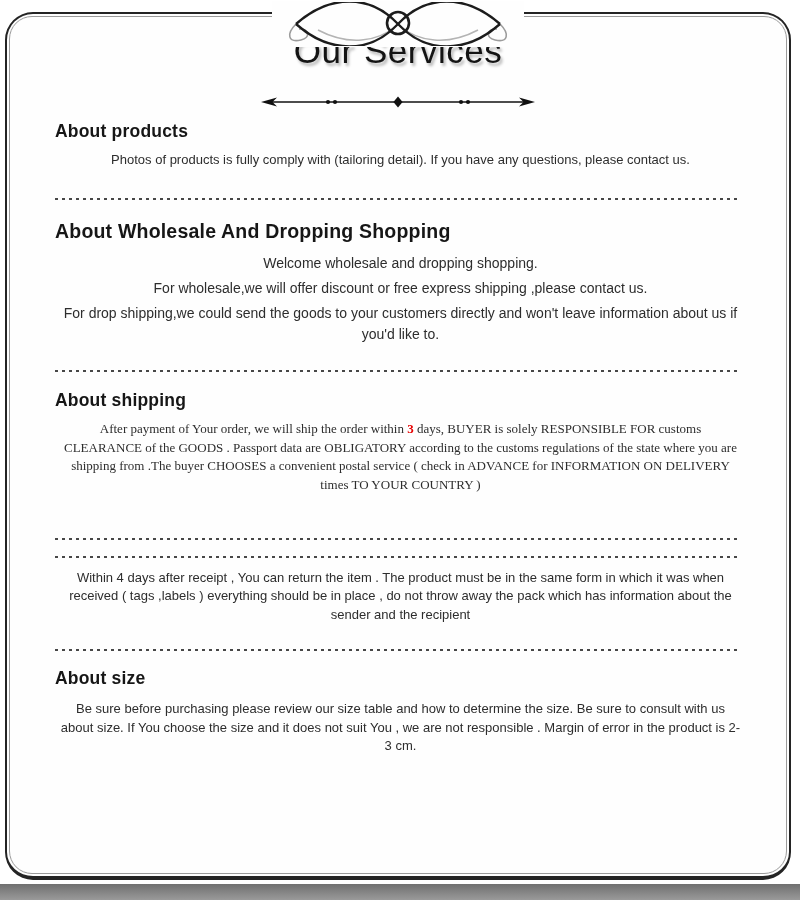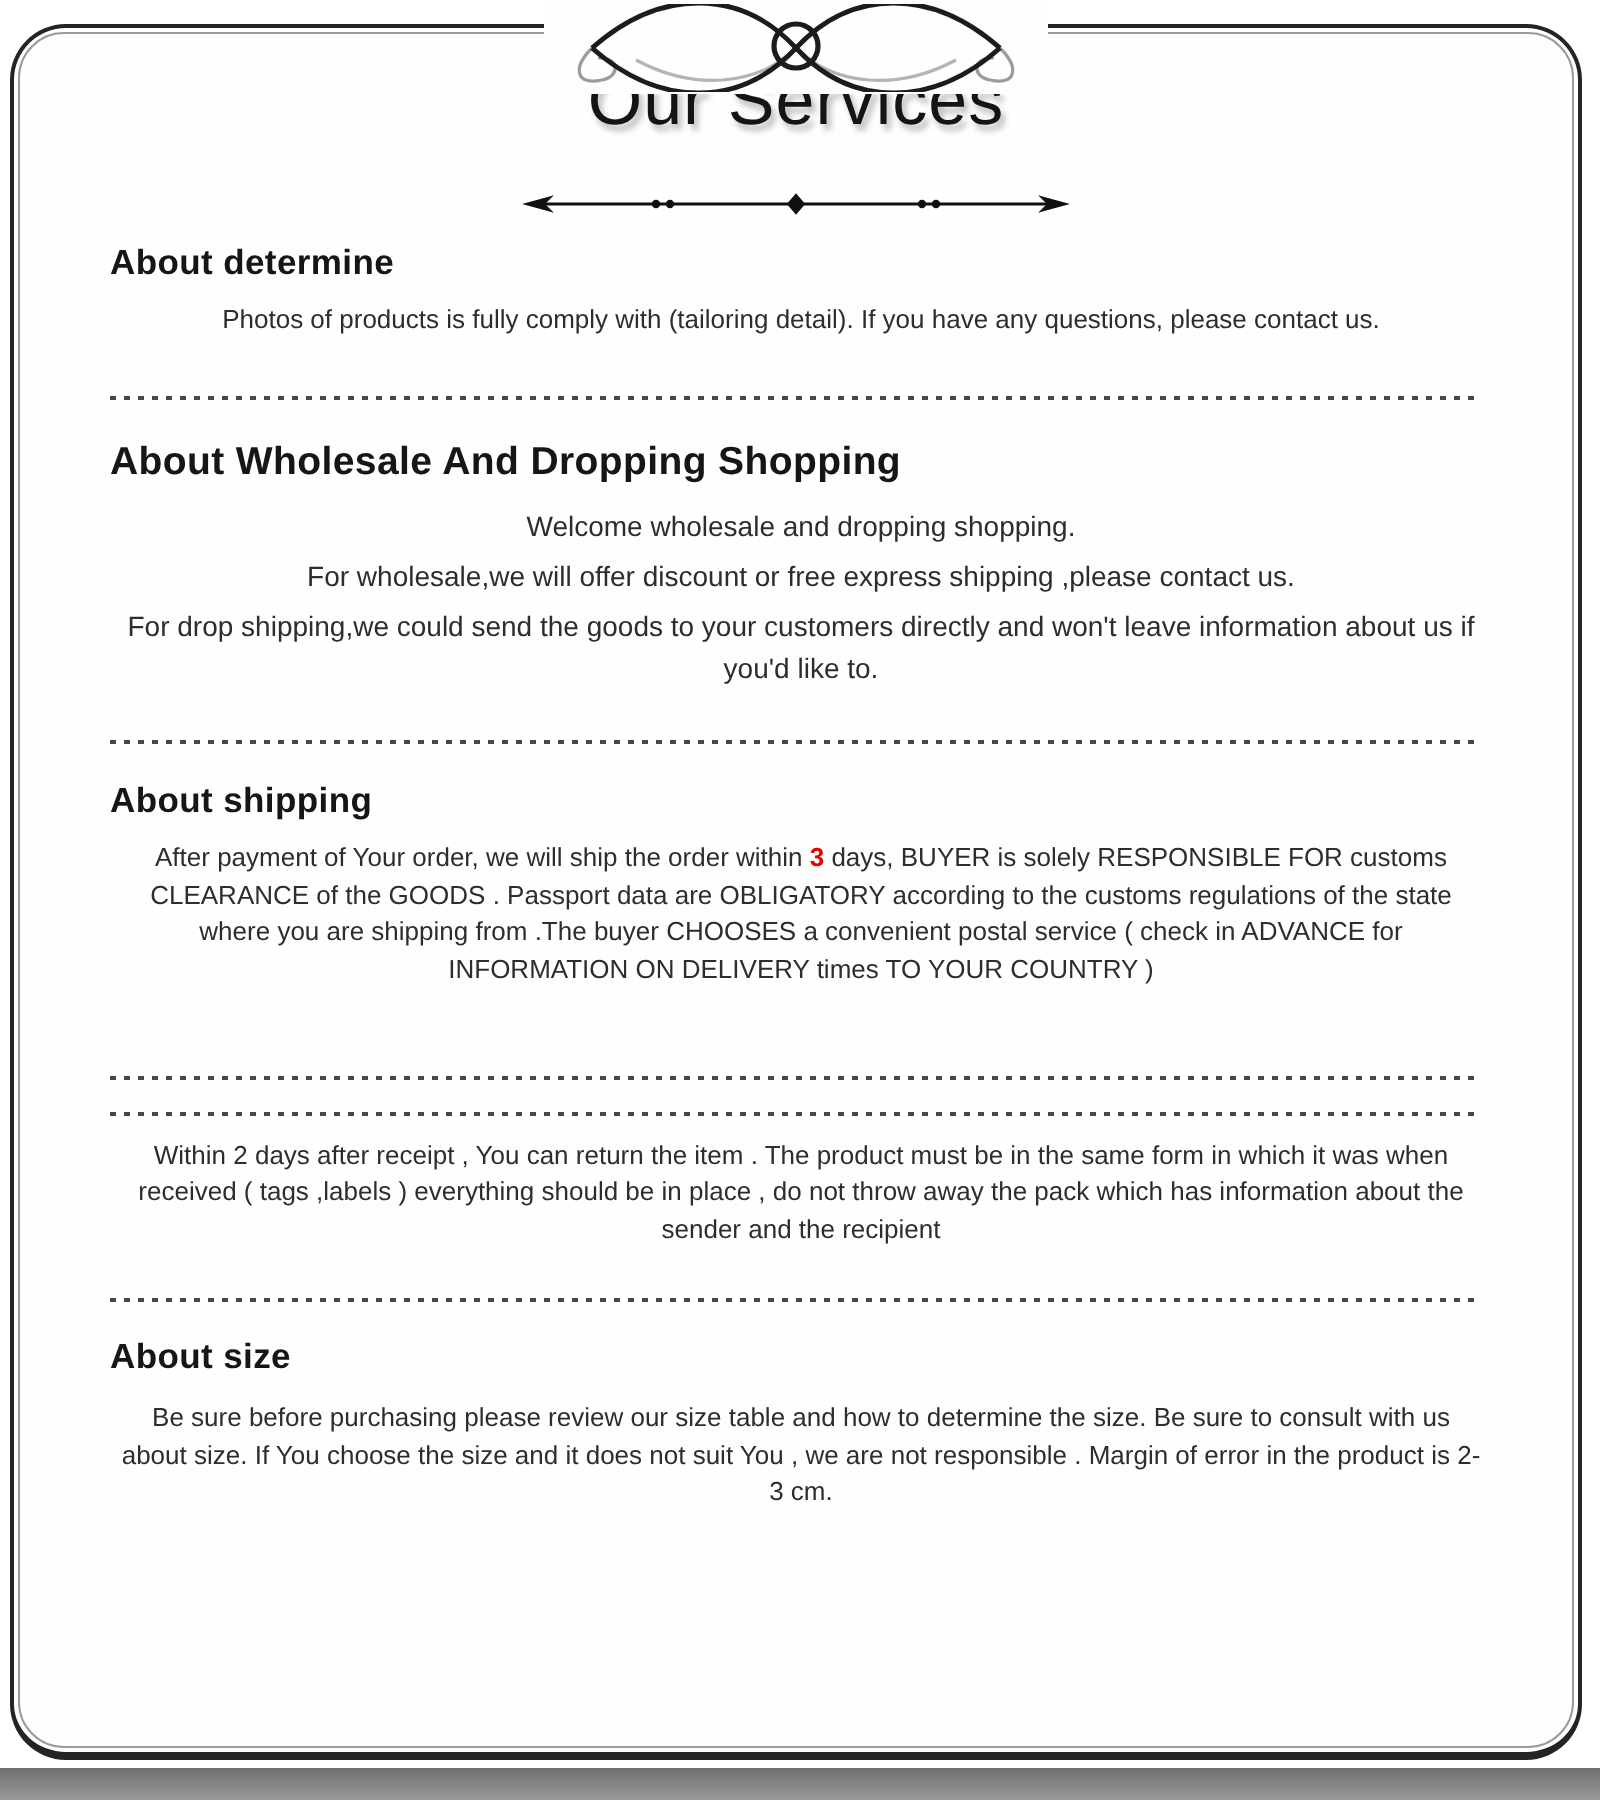--- a/index.html
+++ b/index.html
@@ -90,21 +90,21 @@
     background-image: repeating-linear-gradient(to right,
       #474747 0, #474747 3px, transparent 3px, transparent 7px);
   }
   
   .s-products   h2 { margin-top: 11px; }
   .sep-1 { margin-top: 28px; }
   .s-wholesale  h2 { margin-top: 20px; font-size: 19.5px; font-weight: 700; }
   .s-wholesale .body { font-size: 14px; line-height: 1.5; margin-top: 10px; }
   .sep-2 { margin-top: 25px; }
   .s-shipping   h2 { margin-top: 18px; }
-  .s-shipping .body { line-height: 1.42; }
+  .s-shipping .body { line-height: 1.42; font-family: Liberation Serif, serif; }
   .sep-3 { margin-top: 44px; }
   .s-color      h2 { margin-top: 16px; }
   .s-color .body { margin-top: 11px; line-height: 1.42; }
   .sep-4 { margin-top: 16px; }
   .s-return     h2 { margin-top: 20px; }
   .s-return .body { margin-top: 11px; line-height: 1.42; }
   .sep-5 { margin-top: 25px; }
   .s-size       h2 { margin-top: 17px; }
   .s-size .body { margin-top: 11px; line-height: 1.42; }
   .hl-red { font-weight: 700; }
@@ -137,21 +137,21 @@
       <polygon points="138,2.6 142.6,8 138,13.4 133.4,8" fill="#101010"></polygon>
       <circle cx="68" cy="8" r="2.1" fill="#101010"></circle>
       <circle cx="75" cy="8" r="2.1" fill="#101010"></circle>
       <circle cx="201" cy="8" r="2.1" fill="#101010"></circle>
       <circle cx="208" cy="8" r="2.1" fill="#101010"></circle>
     </svg>
 
     <div class="content">
 
       <div class="section s-products">
-        <h2>About determine</h2>
+        <h2>About products</h2>
         <div class="body">
           <p>Photos of products is fully comply with (tailoring detail). If you have any questions, please contact us.</p>
         </div>
       </div>
       <div class="sep sep-1"></div>
 
       <div class="section s-wholesale">
         <h2>About Wholesale And Dropping Shopping</h2>
         <div class="body">
           <p>Welcome wholesale and dropping shopping.</p>
@@ -168,21 +168,21 @@
         </div>
       </div>
       <div class="sep sep-3"></div>
 
       <div class="section s-color">
       </div>
       <div class="sep sep-4"></div>
 
       <div class="section s-return">
         <div class="body">
-          <p>Within 2 days after receipt , You can return the item . The product must be in the same form in which it was when received ( tags ,labels ) everything should be in place , do not throw away the pack which has information about the sender and the recipient</p>
+          <p>Within 4 days after receipt , You can return the item . The product must be in the same form in which it was when received ( tags ,labels ) everything should be in place , do not throw away the pack which has information about the sender and the recipient</p>
         </div>
       </div>
       <div class="sep sep-5"></div>
 
       <div class="section s-size">
         <h2>About size</h2>
         <div class="body">
           <p>Be sure before purchasing  please review our size table and how to determine the size. Be sure to consult with us about size. If You choose the size and it does not suit You , we are not responsible . Margin of error in the product is 2-3 cm.</p>
         </div>
       </div>

